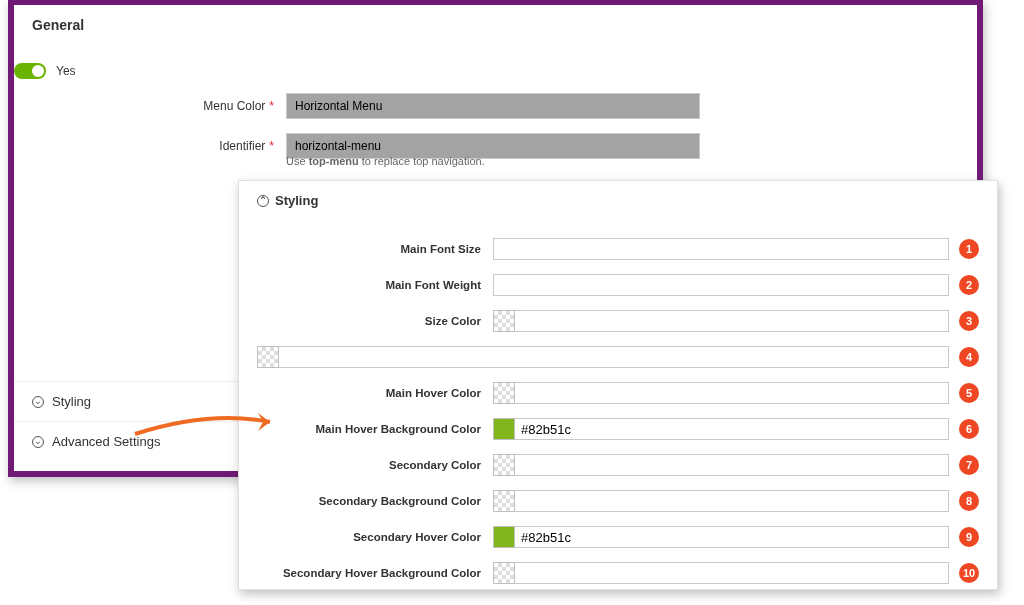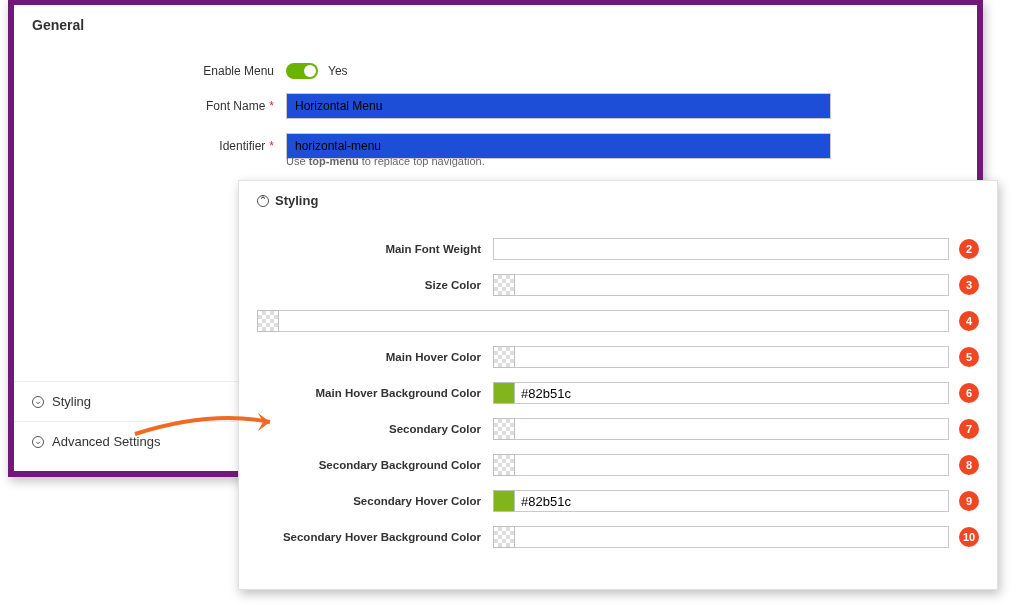--- a/index.html
+++ b/index.html
@@ -62,24 +62,24 @@
   .toggle::after{
     content:"";
     width:12px;height:12px;border-radius:50%;
     background:#fff;
     position:absolute; top:2px; right:2px;
   }
   .yes-text { font-size: 12px; }
   .text-input {
     height: 26px;
     border: 1px solid #c9c9c9;
-    background: #1d4ed8;
+    background: #a3a3a3;
     padding: 0 8px;
     font-size: 12px;
-    width: 545px;
+    width: 414px;
   }
   .hint {
     font-size: 11px;
     color: #666;
     margin-top: 4px;
   }
   .back-collapsers {
     position: absolute;
     left: 0;
     bottom: 10px;
@@ -192,30 +192,29 @@
 </style>
 </head>
 <body>
 
 <div class="back-panel">
   <div class="back-header">General</div>
 
   <div class="back-form">
 
     <div class="back-row">
-      <div class="back-label">Enable Menu</div>
       <div class="back-value">
         <div class="toggle"></div>
         <span class="yes-text">Yes</span>
       </div>
     </div>
 
     <div class="back-row">
       <div class="back-label">
-        <span>Font Name</span><span class="req">*</span>
+        <span>Menu Color</span><span class="req">*</span>
       </div>
       <div class="back-value">
         <input class="text-input" value="Horizontal Menu" style="">
       </div>
     </div>
 
     <div class="back-row" style="margin-bottom:2px">
       <div class="back-label">
         <span>Identifier</span><span class="req">*</span>
       </div>
@@ -248,20 +247,27 @@
   <path d="M140,22 l-12,-9 l5,9 l-5,9 z" fill="#ef6a23"></path>
 </svg>
 
 <div class="front-panel">
   <div class="front-header">
     <span class="chev">⌃</span>
     <span>Styling</span>
   </div>
   <div class="front-rows" id="front-rows">
 
+  <div class="front-row">
+        <div class="front-label">Main Font Size</div>
+        <div class="color-input-wrap">
+          <input class="wide-input noswatch" style="">
+        </div>
+        <div class="marker">1</div>
+      </div>
       <div class="front-row">
         <div class="front-label">Main Font Weight</div>
         <div class="color-input-wrap">
           <input class="wide-input noswatch" style="">
         </div>
         <div class="marker">2</div>
       </div>
       <div class="front-row">
         <div class="front-label">Size Color</div>
         <div class="color-input-wrap">

